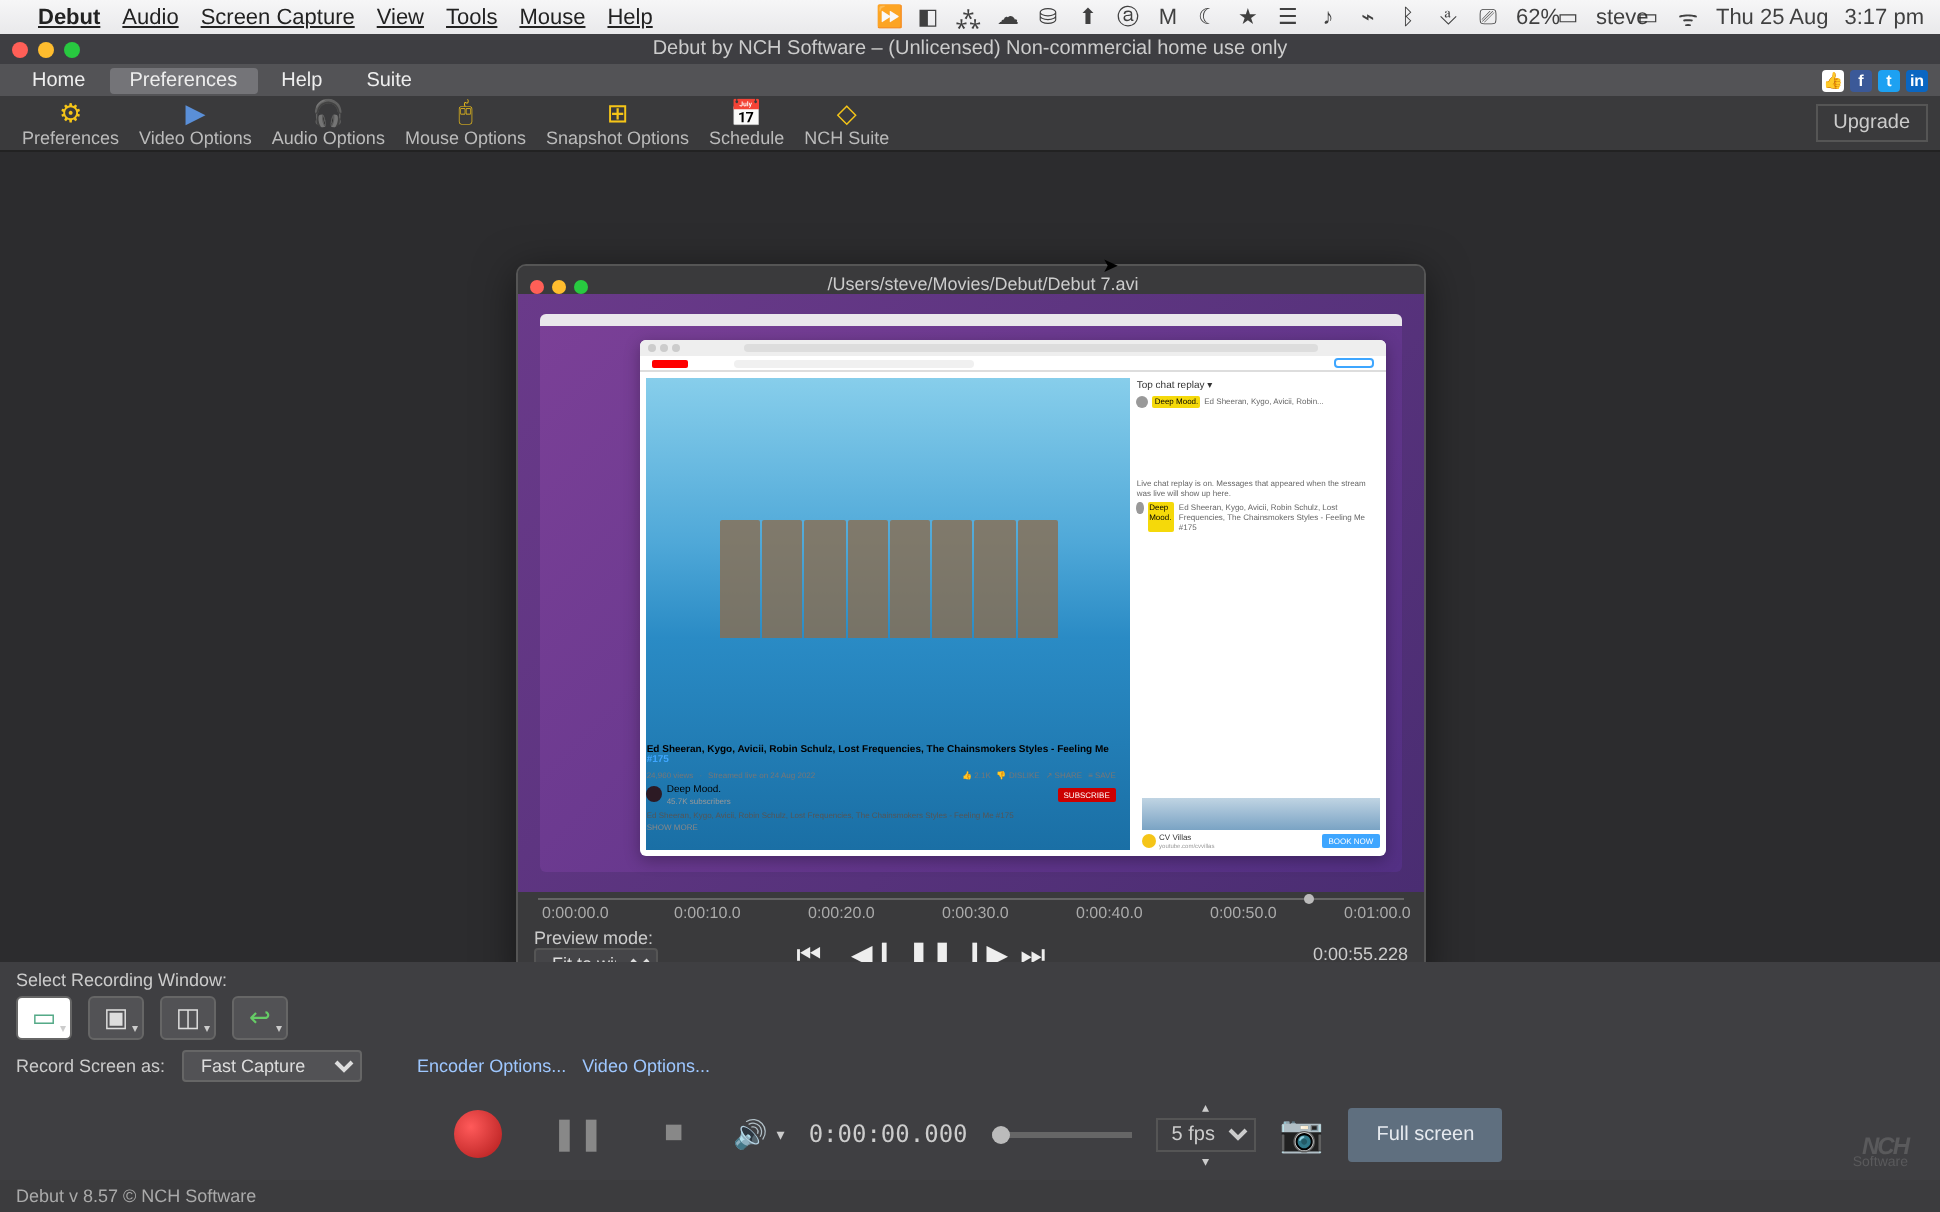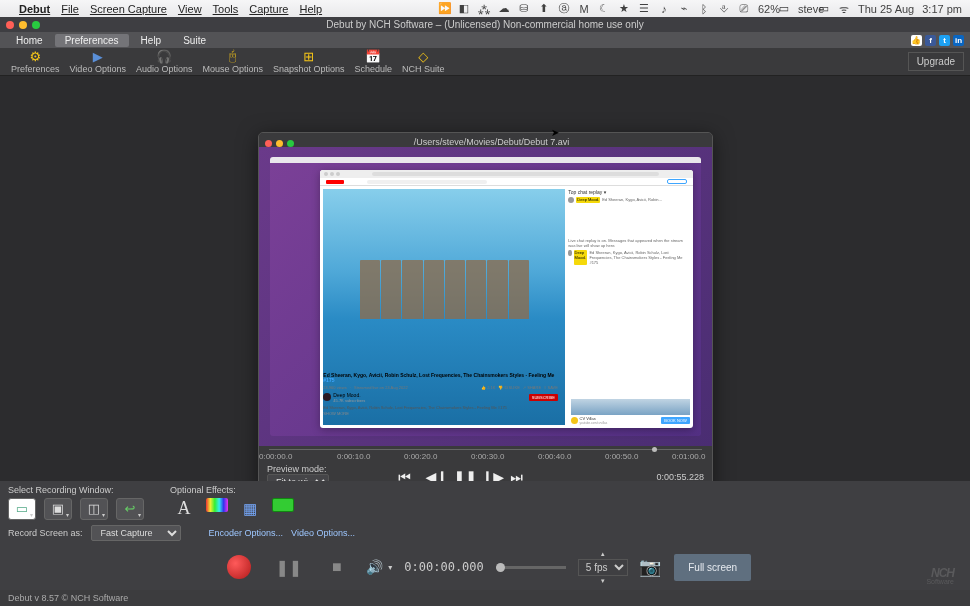--- a/index.html
+++ b/index.html
@@ -125,25 +125,25 @@
 
 .cursor { position:absolute; left:551px; top:127px; font-size:10px; color:#000; z-index:999; }
 </style>
 </head>
 <body>
 
 <div class="menubar">
   <div class="left">
     <span class="apple"></span>
     <span class="mb-item bold">Debut</span>
-    <span class="mb-item">File</span>
+    <span class="mb-item">Audio</span>
     <span class="mb-item">Screen Capture</span>
     <span class="mb-item">View</span>
     <span class="mb-item">Tools</span>
-    <span class="mb-item">Capture</span>
+    <span class="mb-item">Mouse</span>
     <span class="mb-item">Help</span>
   </div>
   <div class="right">
     <span class="mb-icon">⏩</span>
     <span class="mb-icon">◧</span>
     <span class="mb-icon">⁂</span>
     <span class="mb-icon">☁</span>
     <span class="mb-icon">⛁</span>
     <span class="mb-icon">⬆</span>
     <span class="mb-icon">ⓐ</span>
@@ -309,21 +309,21 @@
                 <div style="font-size:3px;color:#999">youtube.com/cvvillas</div>
               </div>
             <div class="ad-cta">BOOK NOW</div>
           </div>
         </div>
       </div>
     </div>
   </div>
   <div class="timeline">
     <div class="line"></div>
-    <div class="tick" style="left:0">0:00:00.0</div>
+    <div class="tick" style="left:12px">0:00:00.0</div>
     <div class="tick" style="left:78px">0:00:10.0</div>
     <div class="tick" style="left:145px">0:00:20.0</div>
     <div class="tick" style="left:212px">0:00:30.0</div>
     <div class="tick" style="left:279px">0:00:40.0</div>
     <div class="tick" style="left:346px">0:00:50.0</div>
     <div class="tick" style="left:413px">0:01:00.0</div>
     <div class="playhead" style="left:393px"></div>
   </div>
   <div class="preview-controls">
     <div>
@@ -355,29 +355,20 @@
             <span class="arrow">▾</span>
           </div>
         <div class="win-btn">
             <span style="color:#ddd">◫</span>
             <span class="arrow">▾</span>
           </div>
         <div class="win-btn">
             <span style="color:#6c6">↩</span>
             <span class="arrow">▾</span>
           </div>
-      </div>
-    </div>
-    <div style="margin-left:20px">
-      <div class="label">Optional Effects:</div>
-      <div class="eff" style="margin-top:3px">
-        <div class="eff-btn" style="color:#ddd;font-family:serif;font-size:18px">A</div>
-        <div class="eff-btn" style="background:linear-gradient(90deg,#e33,#ee3,#3e3,#3ee,#33e,#e3e);width:22px;height:14px"></div>
-        <div class="eff-btn" style="color:#7af">▦</div>
-        <div class="eff-btn" style="background:#3c3;width:22px;height:14px;border:1px solid #181"></div>
       </div>
     </div>
   </div>
   <div class="row2">
     <span class="label">Record Screen as:</span>
     <select class="sel-method"><option>Fast Capture</option></select>
     <span class="link-btn" style="margin-left:20px">Encoder Options...</span>
     <span class="link-btn">Video Options...</span>
   </div>
   <div class="row3">

